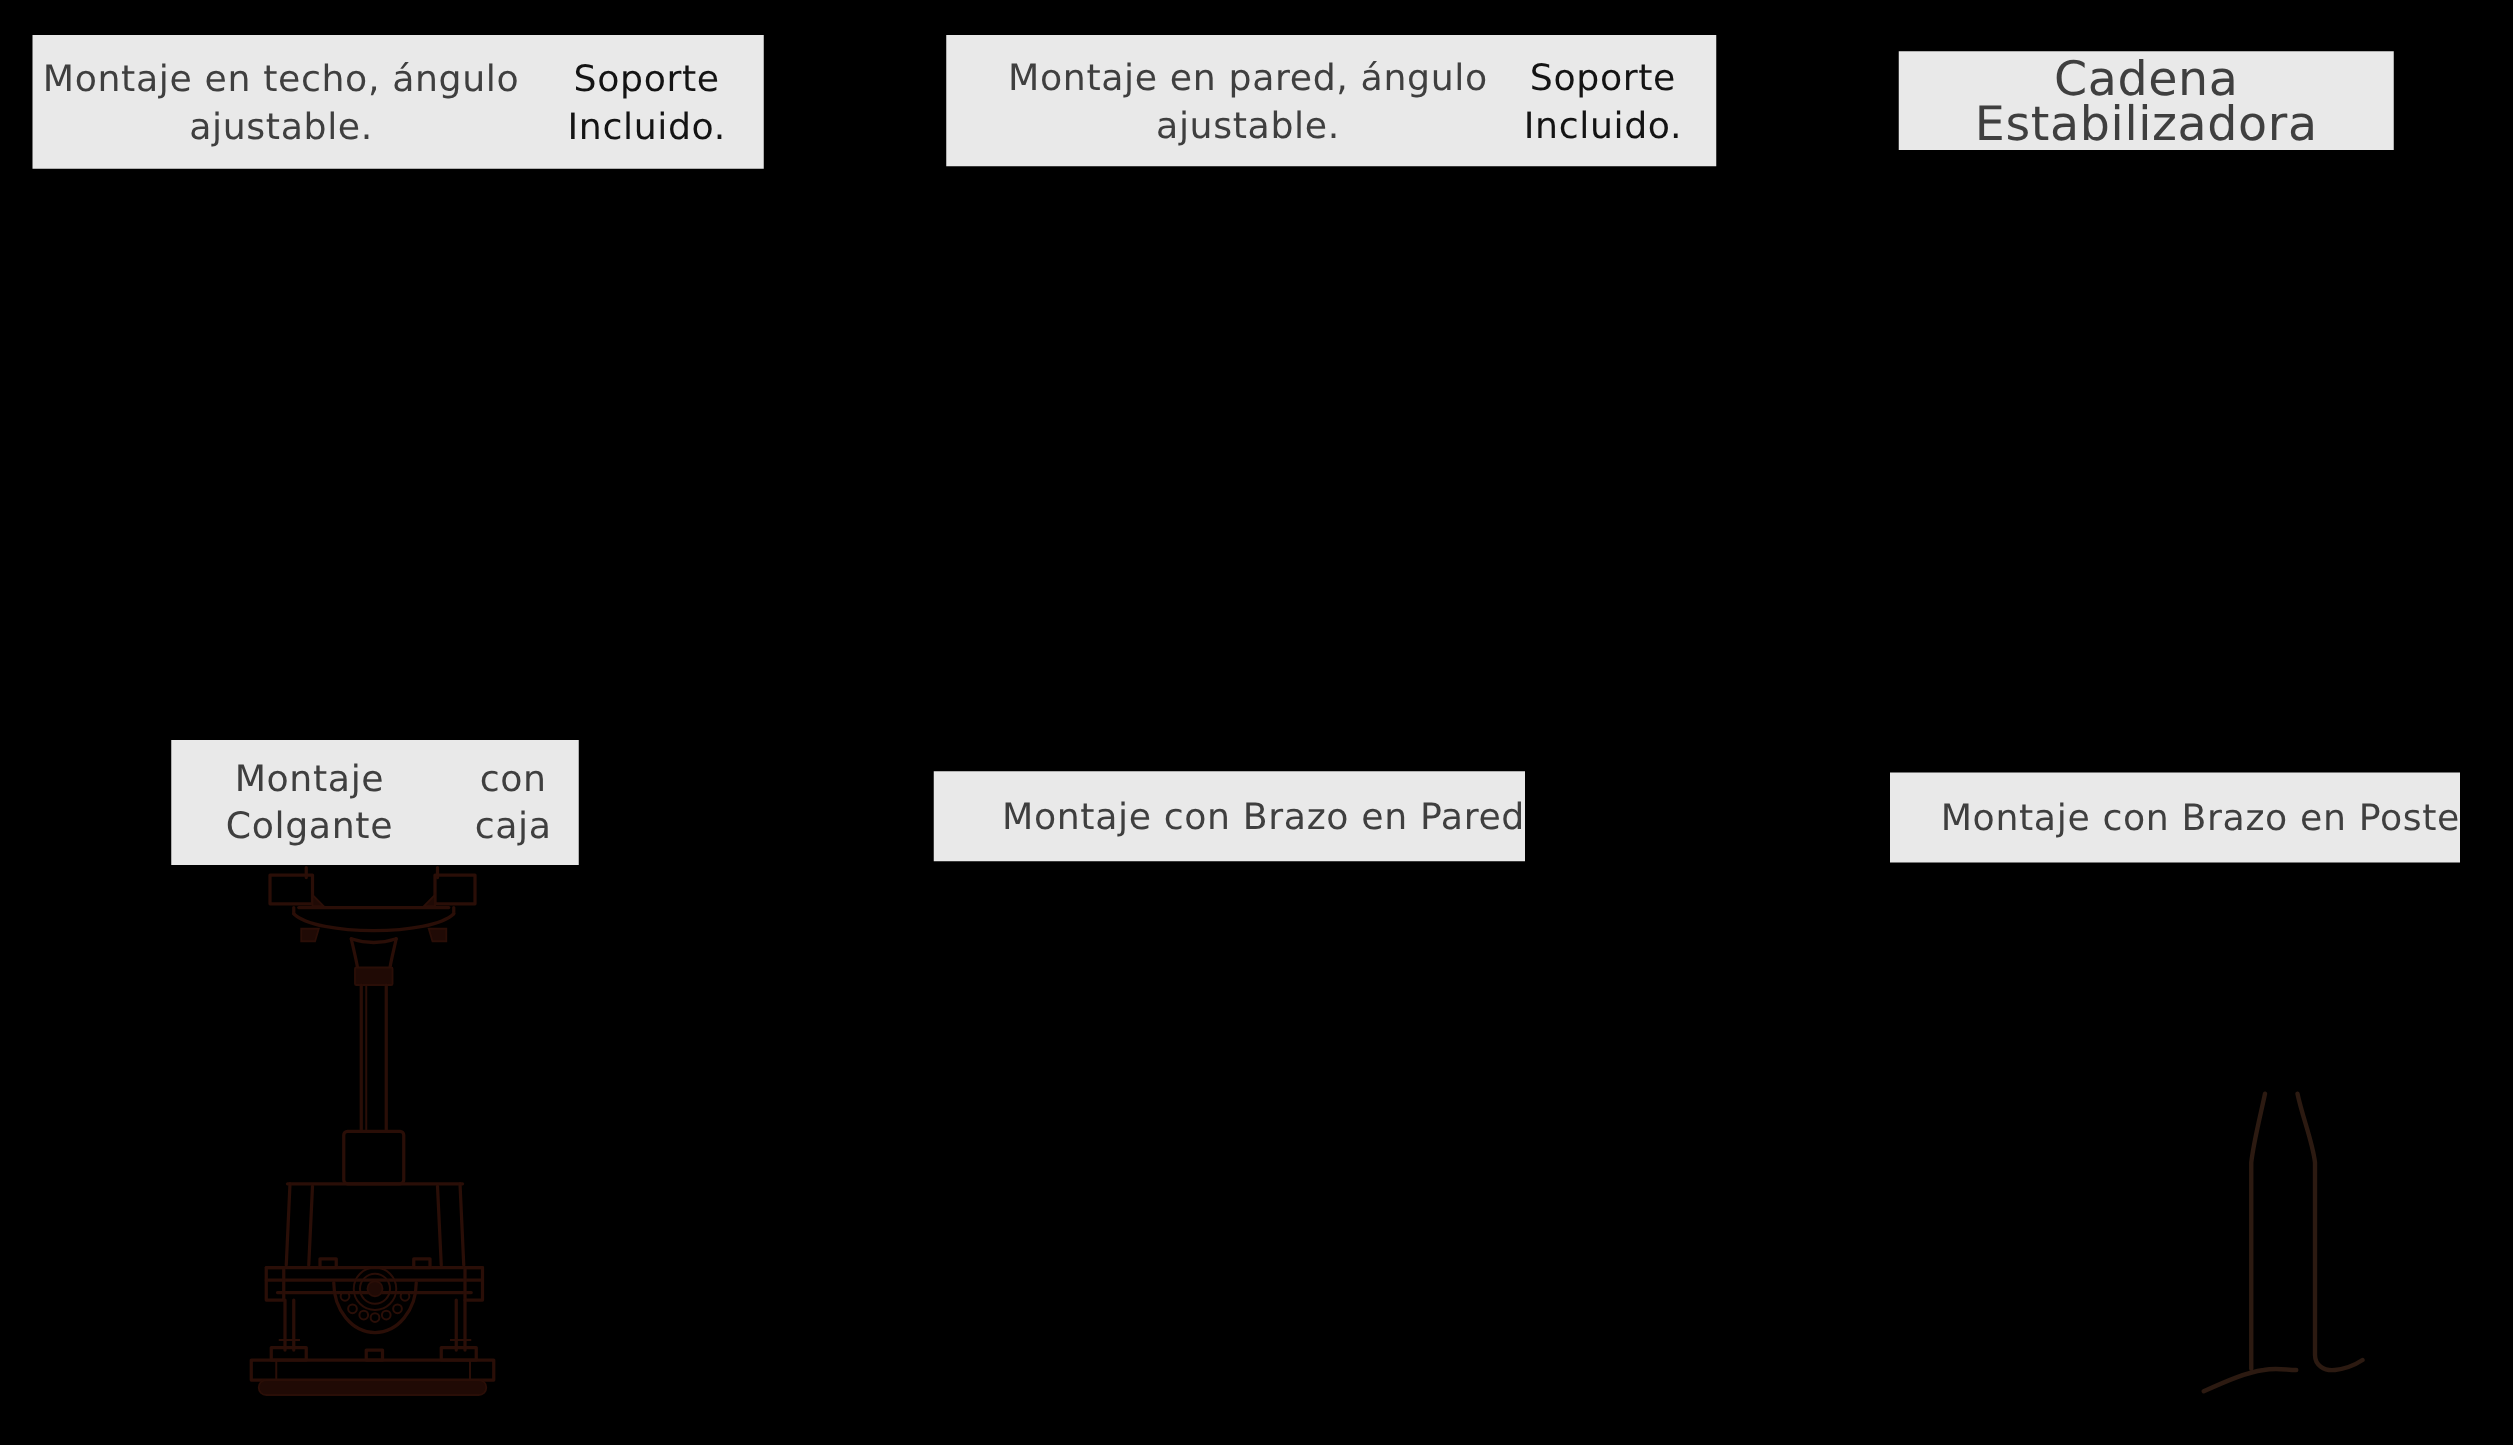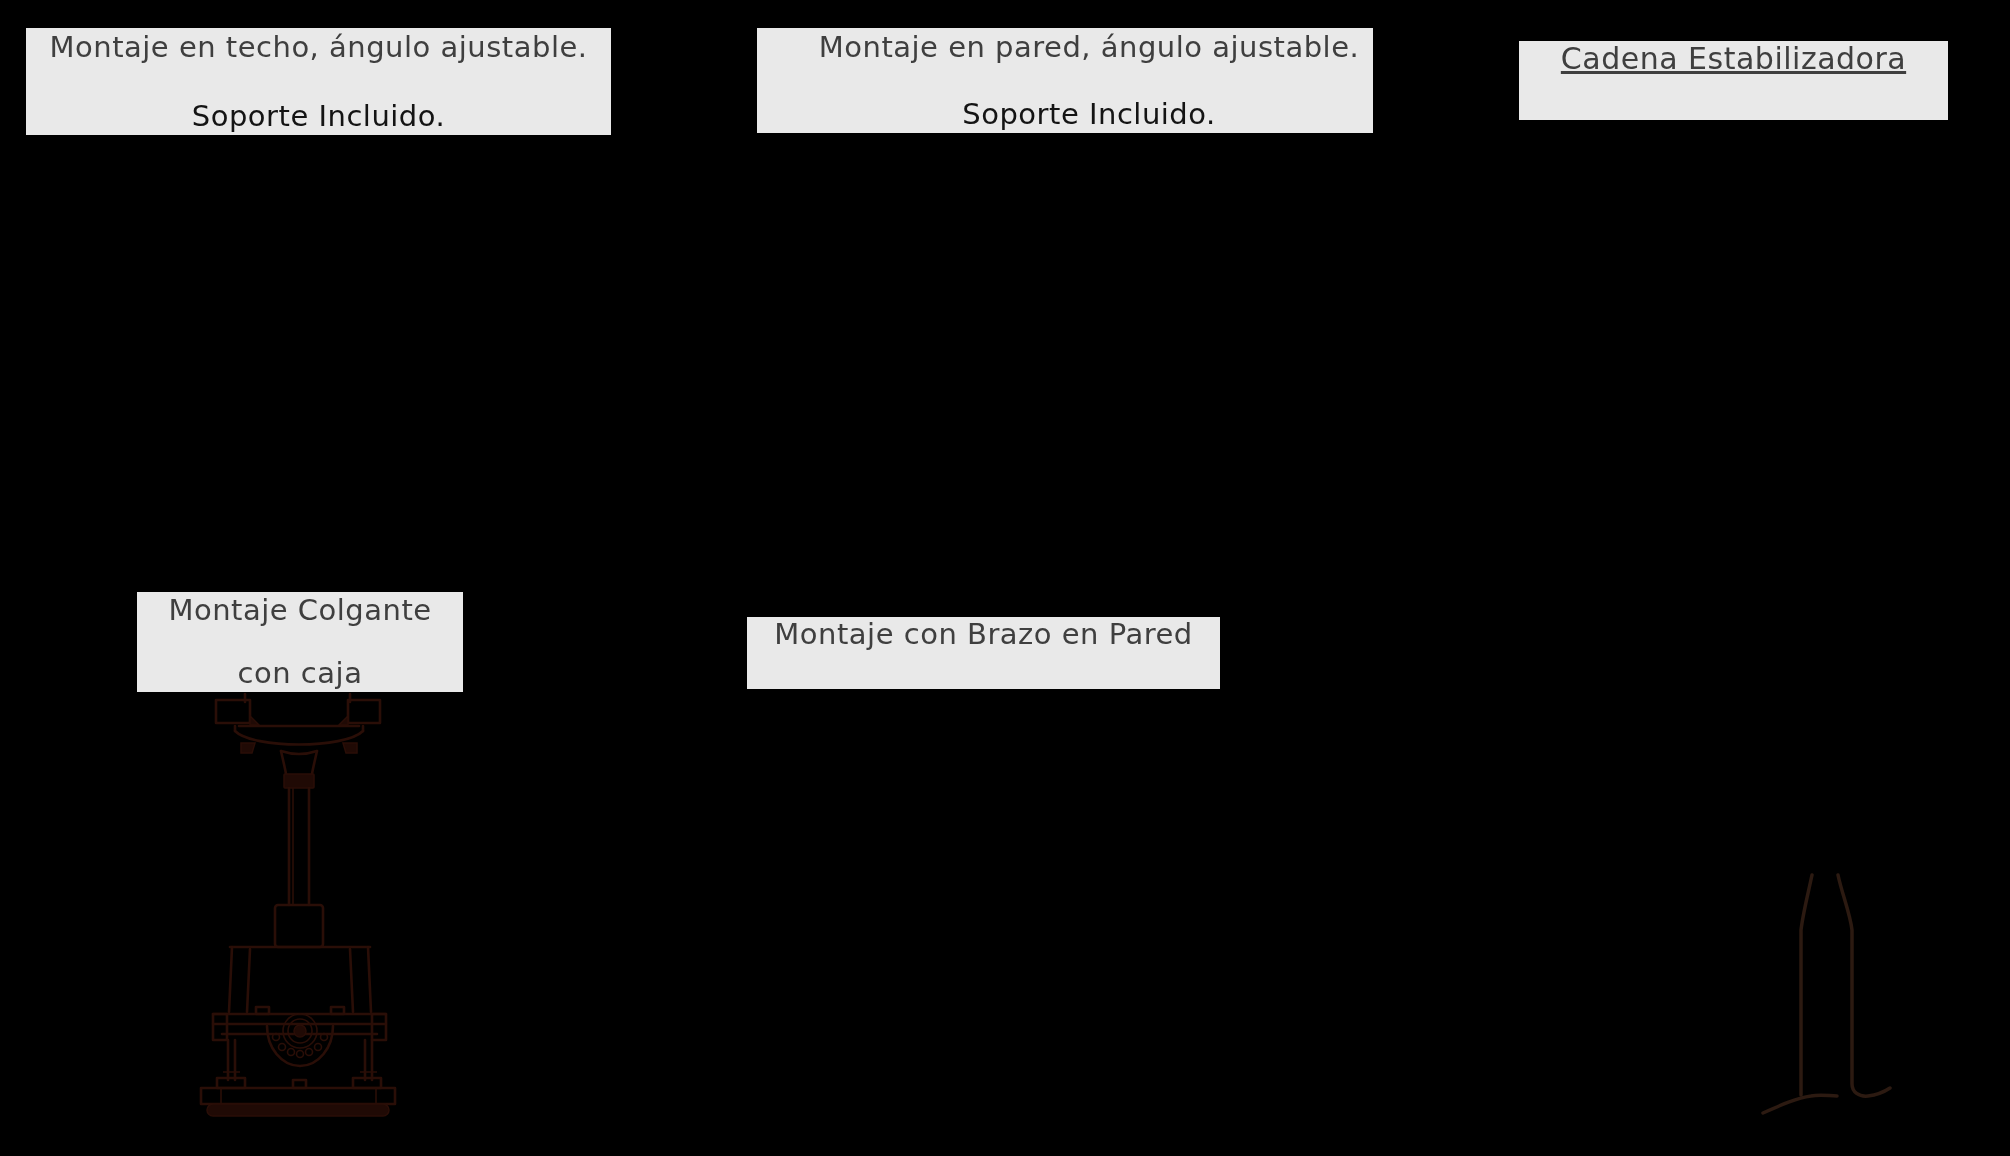--- a/index.html
+++ b/index.html
@@ -11,28 +11,28 @@
     --mount-fill:#200a05;
     --pole-stroke:#2c1a11;
   }
   html,body{margin:0;padding:0;background:var(--page-bg);}
   .canvas{
     position:relative;width:2010px;height:1156px;background:var(--page-bg);
     font-family:"DejaVu Sans","Liberation Sans",sans-serif;overflow:hidden;
   }
   .label{
     position:absolute;background:var(--label-bg);color:var(--label-text);
-    display:flex;flex-direction:column;align-items:center;justify-content:space-between;
+    display:flex;flex-direction:row;align-items:center;justify-content:flex-end;
     text-align:center;letter-spacing:0.5px;
   }
   .label span{display:block;}
   .label .bold{font-weight:normal;color:var(--label-text-bold);}
   .lbl-ceiling{left:26px;top:28px;width:585px;height:107px;font-size:29px;line-height:38px;}
   .lbl-wall{left:757px;top:28px;width:568px;height:105px;font-size:29px;line-height:38px;padding-left:48px;}
-  .lbl-chain{left:1519px;top:41px;width:429px;height:79px;font-size:30px;line-height:36px;text-decoration:underline;}
+  .lbl-chain{left:1519px;top:41px;width:396px;height:79px;font-size:38px;line-height:36px;}
   .lbl-hanging{left:137px;top:592px;width:326px;height:100px;font-size:29px;line-height:37px;}
   .lbl-wallarm{left:747px;top:617px;width:473px;height:72px;font-size:29px;line-height:34px;}
   .lbl-polearm{left:1512px;top:618px;width:456px;height:72px;font-size:29px;line-height:34px;}
   .fig{position:absolute;}
   .fig-mount{left:193px;top:690px;width:212px;height:430px;}
   .fig-pole{left:1755px;top:866px;width:145px;height:254px;}
   .mount-line{stroke:var(--mount-stroke);fill:none;stroke-width:2.6;stroke-linecap:round;stroke-linejoin:round;}
   .mount-thin{stroke:var(--mount-stroke);fill:none;stroke-width:1.6;}
   .mount-solid{fill:var(--mount-fill);stroke:var(--mount-stroke);stroke-width:1.5;}
   .pole-line{stroke:var(--pole-stroke);fill:none;stroke-width:3.5;stroke-linecap:round;stroke-linejoin:round;}
@@ -58,20 +58,23 @@
 
   <div class="label lbl-hanging">
     <span>Montaje Colgante</span>
     <span>con caja</span>
   </div>
 
   <div class="label lbl-wallarm">
     <span>Montaje con Brazo en Pared</span>
   </div>
 
+  <div class="label lbl-polearm">
+    <span>Montaje con Brazo en Poste</span>
+  </div>
 
   <svg class="fig fig-mount" viewBox="0 0 212 430" aria-hidden="true">
 
     <path class="mount-line" d="M52,4 v8 M157,4 v8"></path>
 
     <rect class="mount-line" x="23" y="10" width="34" height="23"></rect>
     <rect class="mount-line" x="155" y="10" width="32" height="23"></rect>
     <path class="mount-solid" d="M57,26 L66,35 L57,35 Z"></path>
     <path class="mount-solid" d="M155,26 L146,35 L155,35 Z"></path>
 

